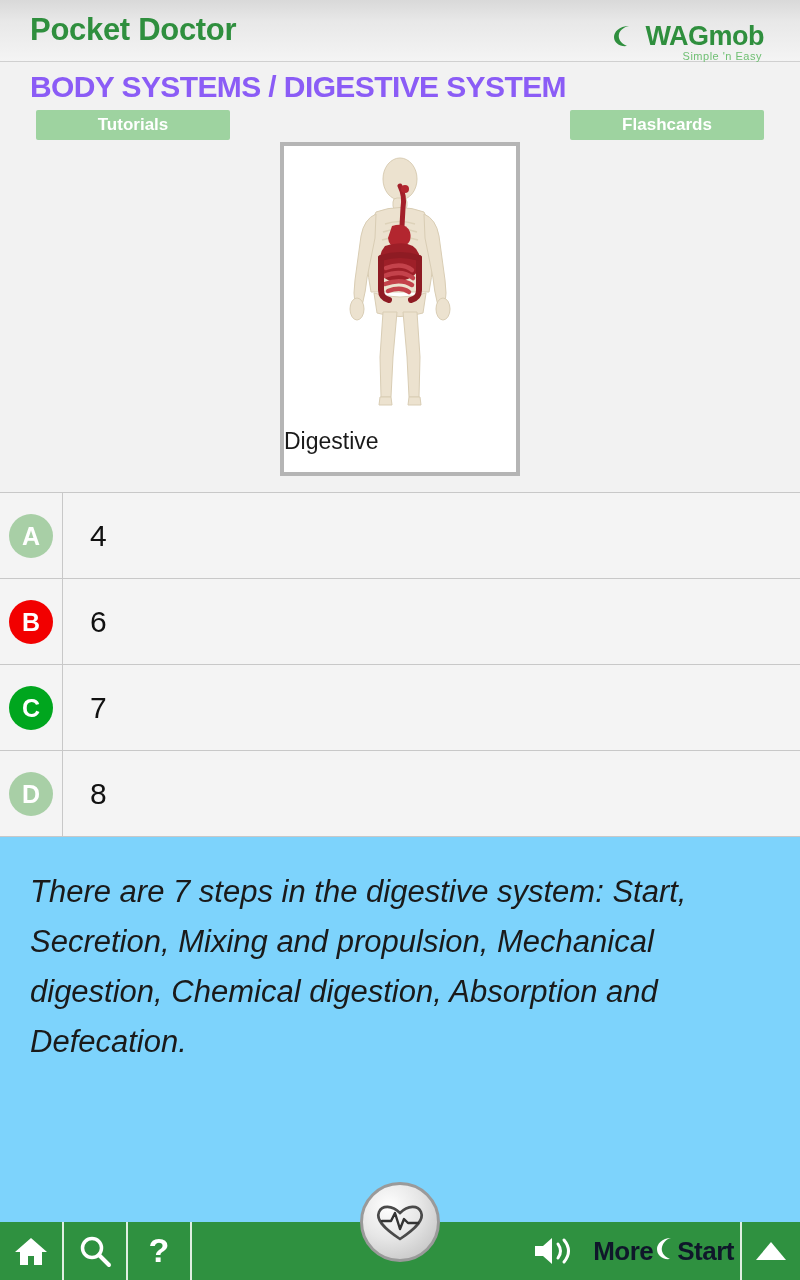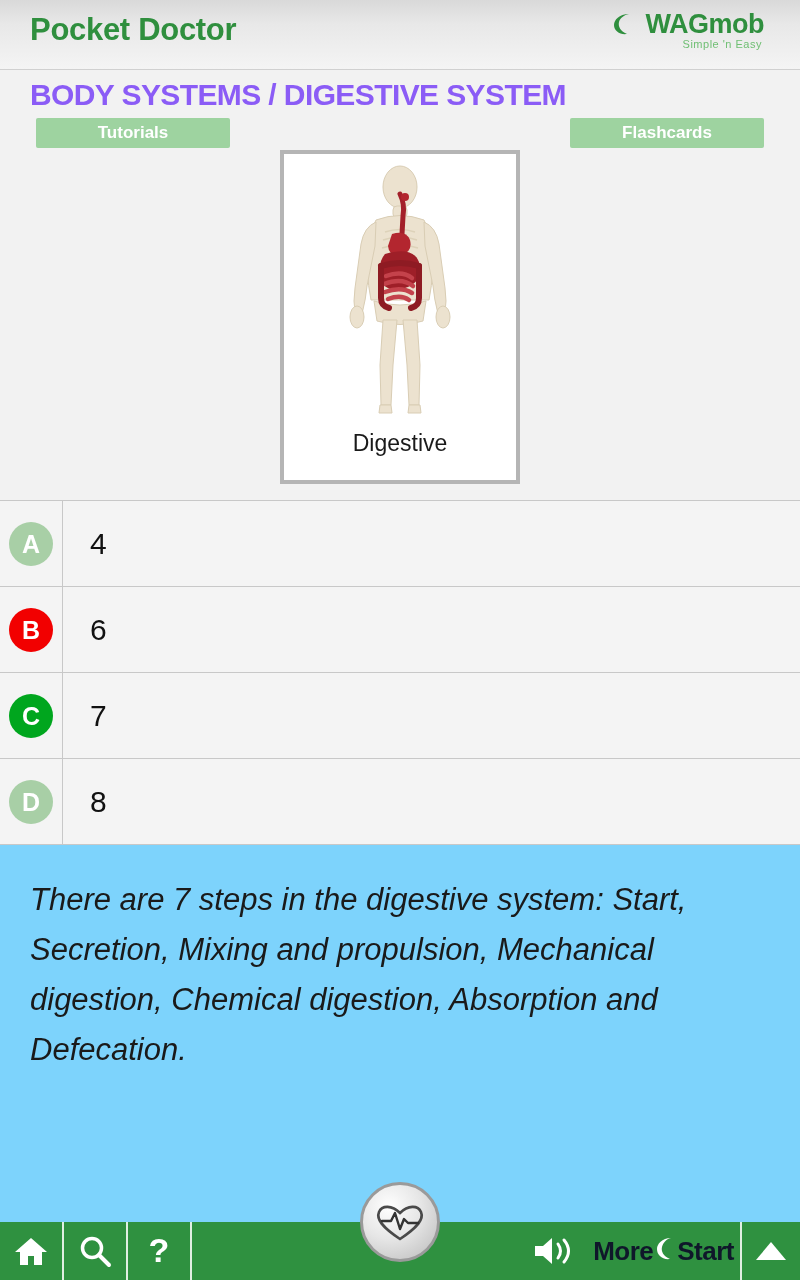--- a/index.html
+++ b/index.html
@@ -13,38 +13,38 @@
     position: relative;
     width: 800px; height: 1280px;
     display: flex;
     flex-direction: column;
     background: #f2f2f2;
   }
 
   
   .header {
     position: relative;
-    height: 70px;
+    height: 62px;
     background: linear-gradient(to bottom, #d9d9d9 0%, #e8e8e8 35%, #f4f4f4 100%);
     border-bottom: 1px solid #d0d0d0;
     flex: 0 0 auto;
     padding-left: 40px;
   }
   .app-title {
     position: absolute;
     left: 30px; top: 12px;
     font-size: 31px;
     font-weight: bold;
     color: #2f8f3e;
     letter-spacing: -0.3px;
     font-family: "Liberation Sans", sans-serif;
   }
   .logo {
     position: absolute;
-    right: 34px; top: 10px;
+    right: 34px; top: 22px;
     width: 160px; height: 44px;
   }
   .logo-text {
     font-size: 27px;
     font-weight: bold;
     color: #2f8f3e;
     letter-spacing: -0.5px;
     line-height: 28px;
     text-align: right;
     padding-right: 2px;
@@ -114,24 +114,24 @@
     width: 240px; height: 334px;
     background: #ffffff;
     border: 4px solid #b5b5b5;
   }
   .figure {
     position: relative;
     width: 100%;
     height: 272px;
   }
   .caption {
-    text-align: center;
+    text-align: left;
     font-size: 23px;
     color: #1a1a1a;
-    margin-top: 4px;
+    margin-top: 10px;
   }
 
   
   .options {
     flex: 0 0 auto;
     background: #f4f4f4;
   }
   .option {
     display: flex;
     align-items: center;

